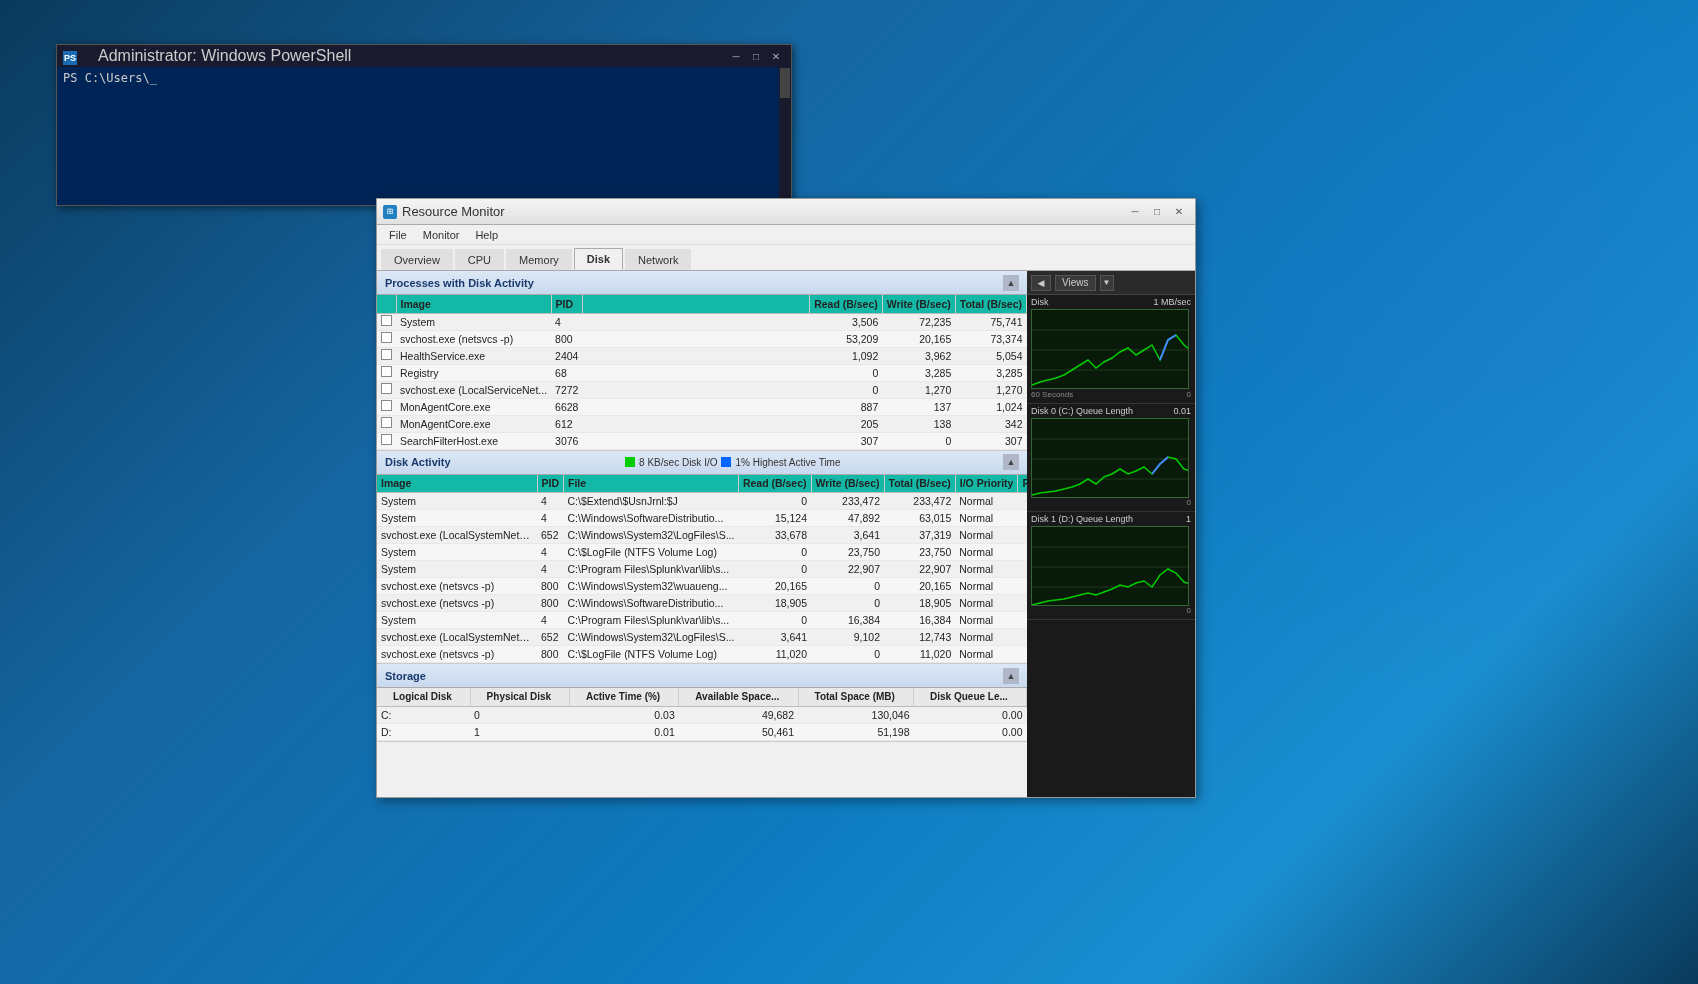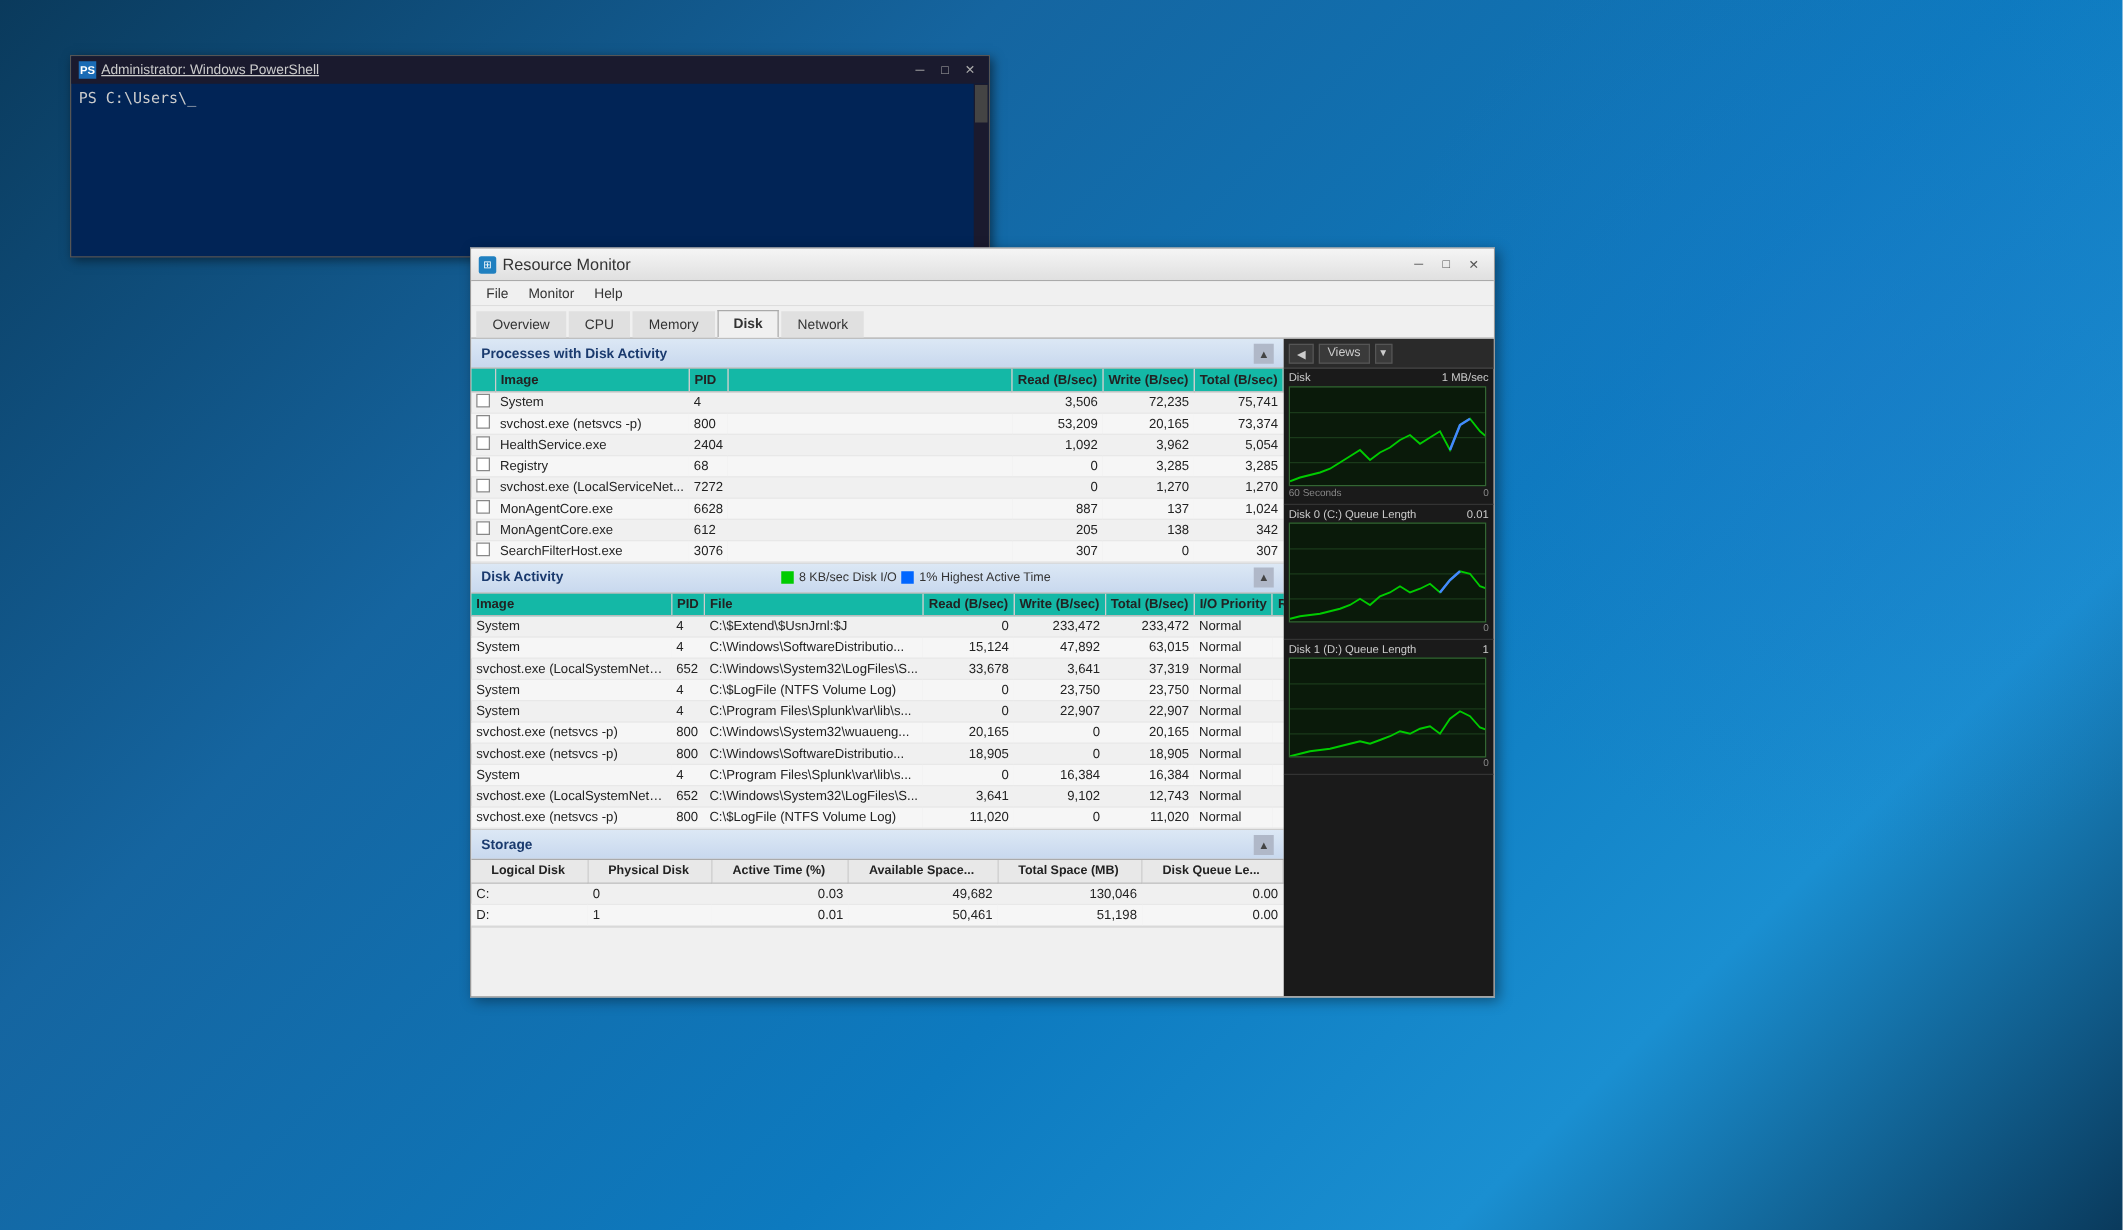--- a/index.html
+++ b/index.html
@@ -44,38 +44,37 @@
     .ps-titlebar {
       height: 22px;
       background: #1a1a2e;
       display: flex;
       align-items: center;
       padding: 0 6px;
       justify-content: space-between;
     }
     .ps-title-left {
       display: flex;
-      align-items: center;
-      gap: 4px;
+      align-items: flex-end;
+      gap: 21px;
     }
     .ps-icon {
       width: 14px;
       height: 14px;
       background: #1a6bb5;
       display: flex;
       align-items: center;
       justify-content: center;
       font-size: 9px;
       color: white;
       font-weight: bold;
     }
     .ps-title-text {
       color: #cccccc;
-      font-size: 11px;
-      text-decoration: underline;
+      font-size: 16px;
     }
     .ps-win-controls {
       display: flex;
       gap: 2px;
     }
     .ps-ctrl {
       width: 18px;
       height: 14px;
       background: transparent;
       border: none;

